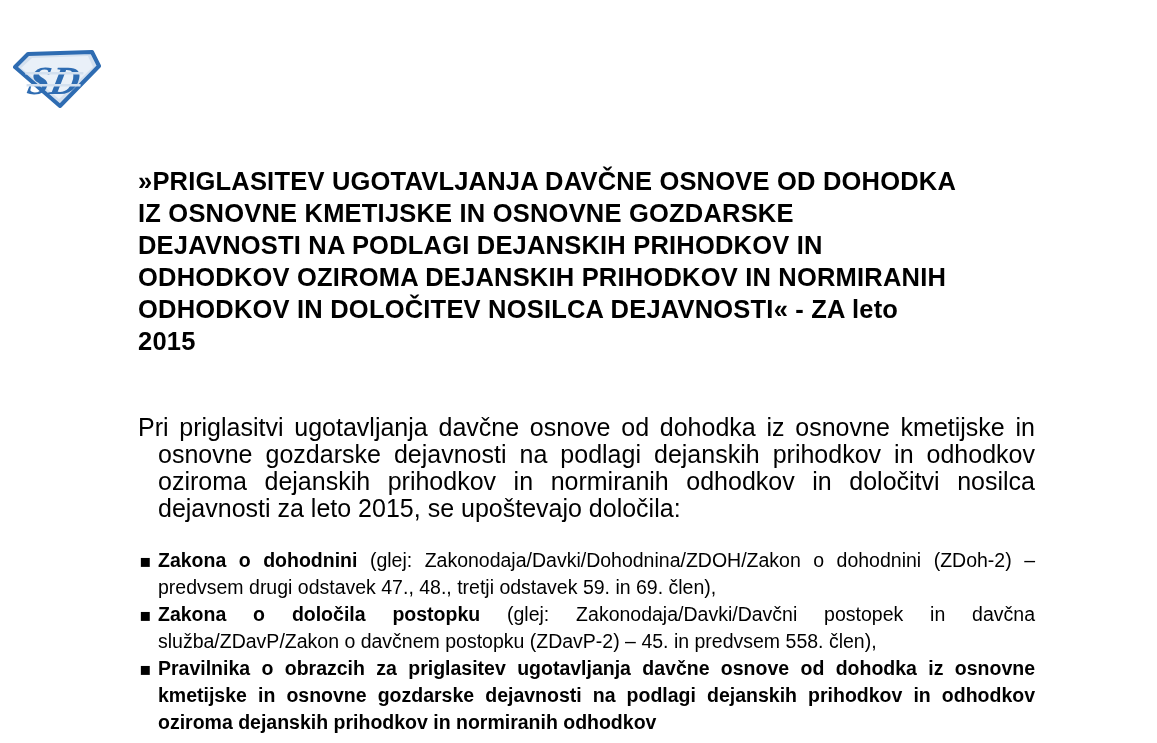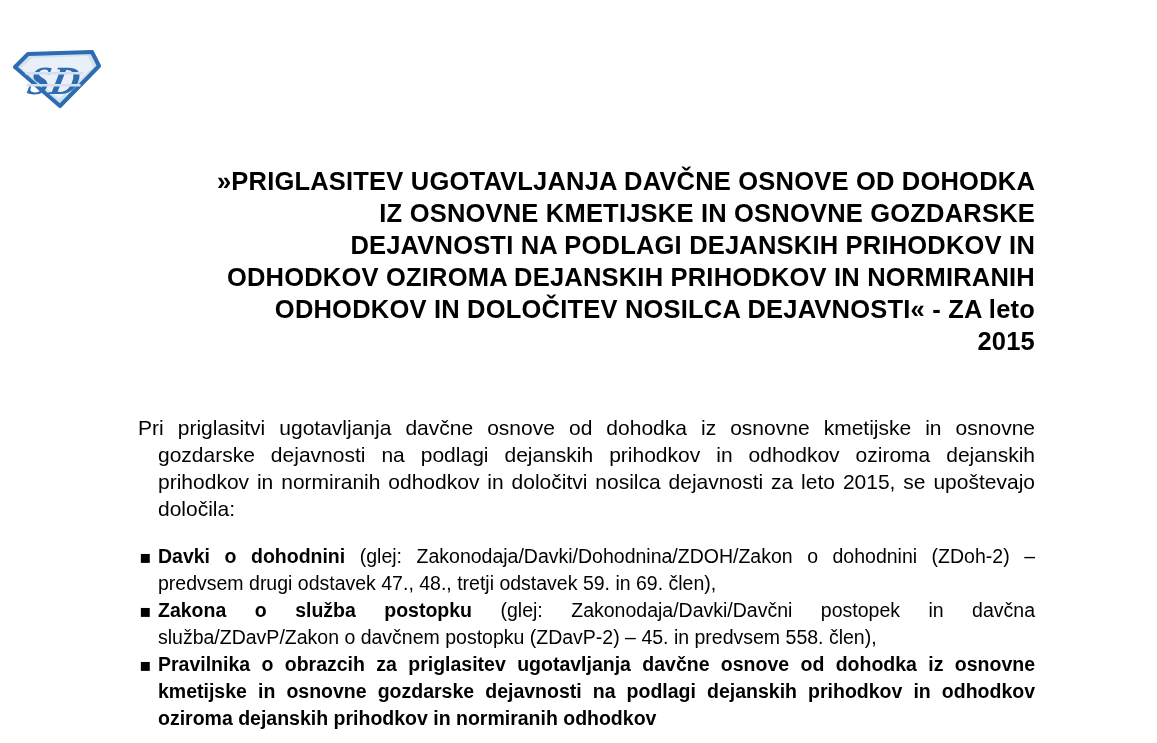--- a/index.html
+++ b/index.html
@@ -22,27 +22,27 @@
   .content {
     position: absolute;
     left: 138px;
     top: 165px;
     width: 897px;
   }
   .doc-title {
     font-size: 25.5px;
     line-height: 32px;
     font-weight: bold;
-    text-align: right;
+    text-align: left;
     white-space: pre-line;
     letter-spacing: 0.2px;
   }
   .intro {
     margin-top: 57px;
-    font-size: 21px;
+    font-size: 25px;
     line-height: 27px;
     text-align: justify;
     padding-left: 20px;
     text-indent: -20px;
   }
   ul.refs {
     list-style: none;
     margin: 0;
     padding: 0;
   }
@@ -84,24 +84,24 @@
 IZ OSNOVNE KMETIJSKE IN OSNOVNE GOZDARSKE
 DEJAVNOSTI NA PODLAGI DEJANSKIH PRIHODKOV IN
 ODHODKOV OZIROMA DEJANSKIH PRIHODKOV IN NORMIRANIH
 ODHODKOV IN DOLOČITEV NOSILCA DEJAVNOSTI« - ZA leto
 2015</div>
 
     <p class="intro">Pri priglasitvi ugotavljanja davčne osnove od dohodka iz osnovne kmetijske in osnovne gozdarske dejavnosti na podlagi dejanskih prihodkov in odhodkov oziroma dejanskih prihodkov in normiranih odhodkov in določitvi nosilca dejavnosti za leto 2015, se upoštevajo določila:</p>
 
     <ul class="refs">
       <li>
-        <span class="marker">▪</span><span class="b">Davki o dohodnini</span><span> (glej: Zakonodaja/Davki/Dohodnina/ZDOH/Zakon o dohodnini (ZDoh-2) – predvsem drugi odstavek 47., 48., tretji odstavek 59. in 69. člen),</span>
+        <span class="marker">▪</span><span class="b">Zakona o dohodnini</span><span> (glej: Zakonodaja/Davki/Dohodnina/ZDOH/Zakon o dohodnini (ZDoh-2) – predvsem drugi odstavek 47., 48., tretji odstavek 59. in 69. člen),</span>
       </li>
       <li>
-        <span class="marker">▪</span><span class="b">Zakona o služba postopku</span><span> (glej: Zakonodaja/Davki/Davčni postopek in davčna služba/ZDavP/Zakon o davčnem postopku (ZDavP-2) – 45. in predvsem 558. člen),</span>
+        <span class="marker">▪</span><span class="b">Zakona o določila postopku</span><span> (glej: Zakonodaja/Davki/Davčni postopek in davčna služba/ZDavP/Zakon o davčnem postopku (ZDavP-2) – 45. in predvsem 558. člen),</span>
       </li>
       <li>
         <span class="marker">▪</span><span class="b">Pravilnika o obrazcih za priglasitev ugotavljanja davčne osnove od dohodka iz osnovne kmetijske in osnovne gozdarske dejavnosti na podlagi dejanskih prihodkov in odhodkov oziroma dejanskih prihodkov in normiranih odhodkov</span><span></span>
       </li>
     </ul>
 
   </div>
 </div>
 
 </body></html>

